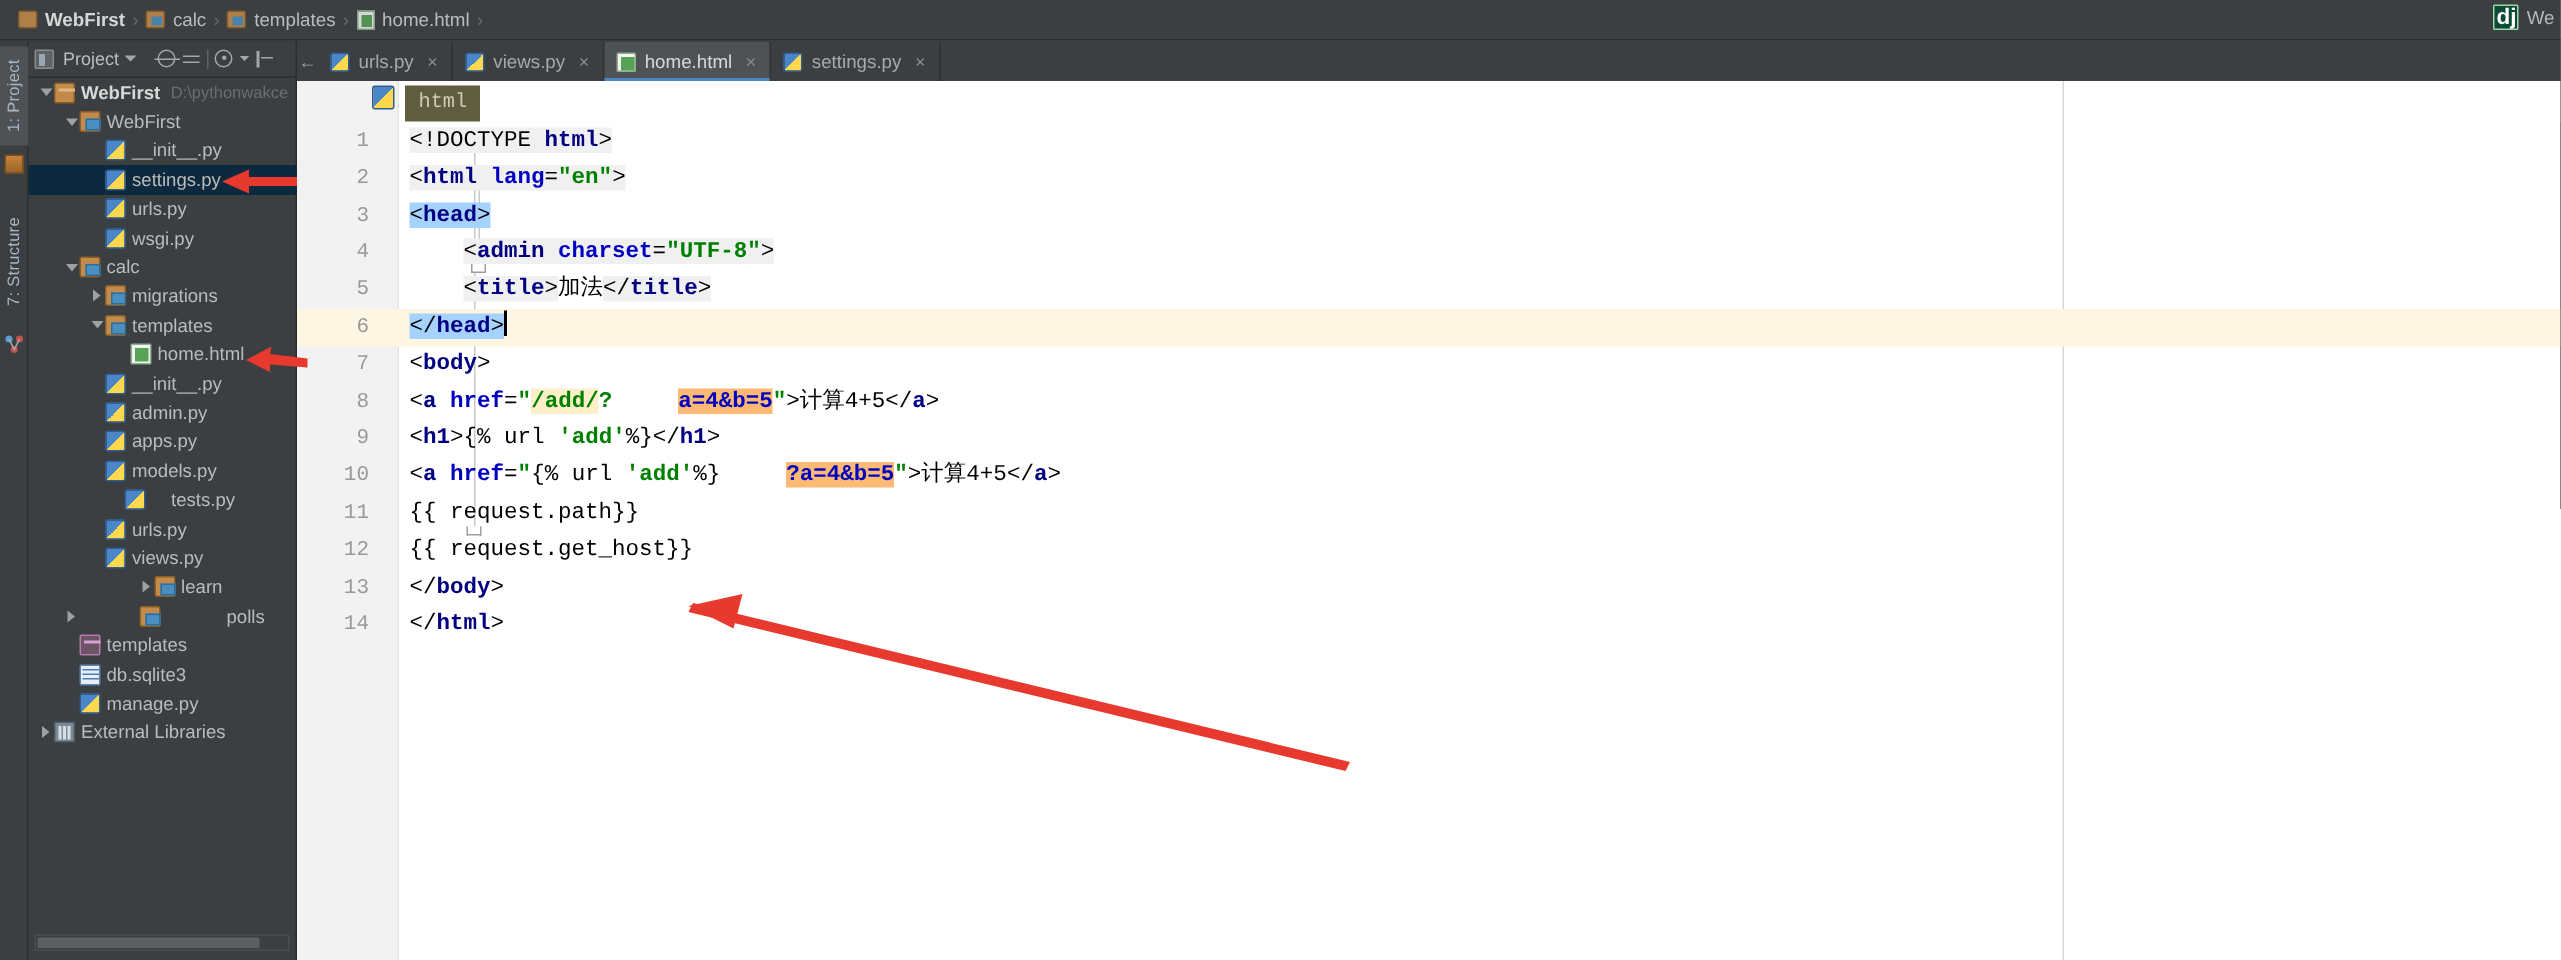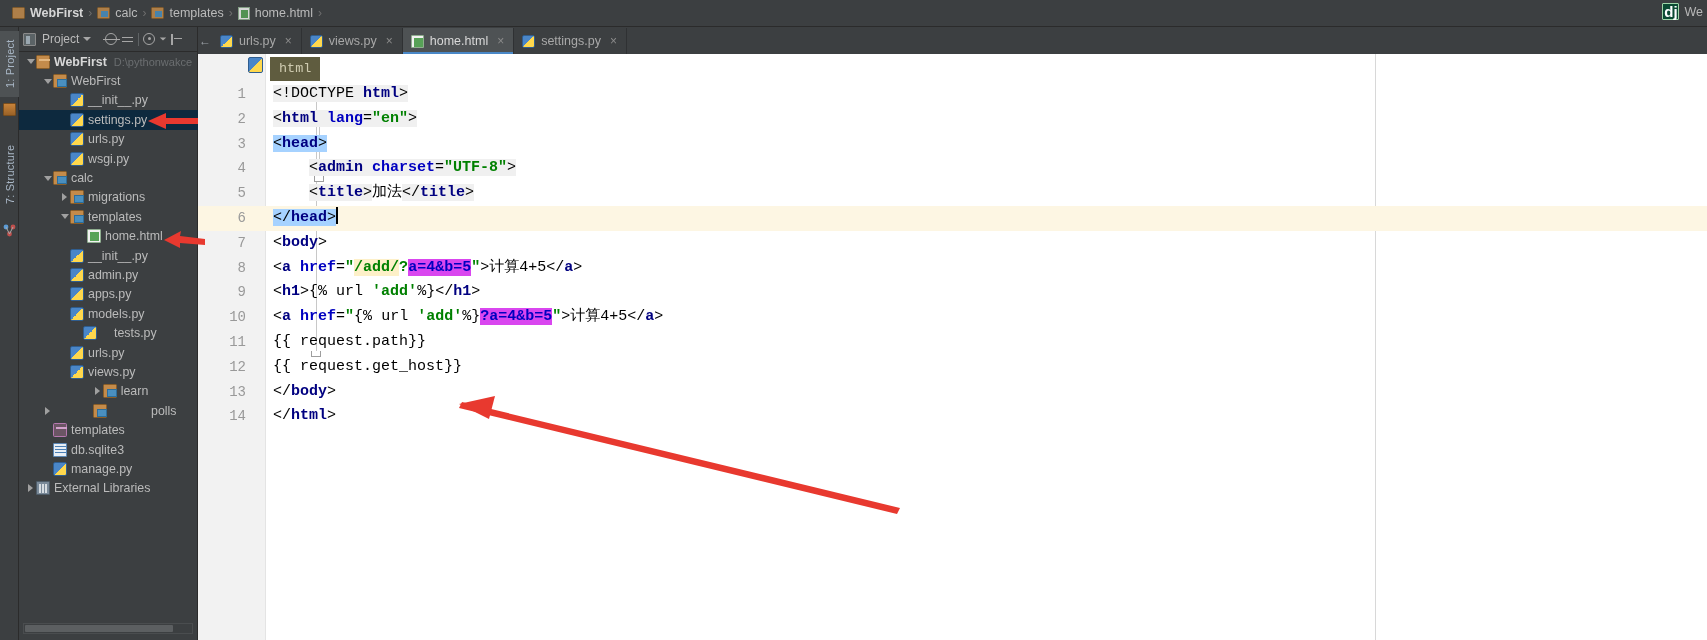--- a/index.html
+++ b/index.html
@@ -160,21 +160,21 @@
 
   
   .t-punct { color:#000000; }
   .t-tag   { color:#000080; font-weight:bold; }
   .t-attr  { color:#0000c0; font-weight:bold; }
   .t-str   { color:#008000; font-weight:bold; }
   .t-txt   { color:#000000; }
   .t-dj    { color:#000000; font-weight:normal; }
   .t-hl    { background:#f0f0f0; }
   .t-urlhl { background:#fdf0c8; }
-  .t-param { color:#0000c0; font-weight:bold; background:#d946ef; }
+  .t-param { color:#0000c0; font-weight:bold; background:#fdba74;margin-left:44px; }
   .t-cursor { display:inline-block; width:1.5px; height:17px; background:#000; vertical-align:-3px; }
   .sel-blue { background:#a6d2ff; }
 
   .margin-guide { position:absolute; top:0; bottom:0; width:1px; background:#d8d8d8; }
 
   
   .annot { position:absolute; left:0; top:0; width:1707px; height:640px; pointer-events:none; }
 </style>
 </head>
 <body>

